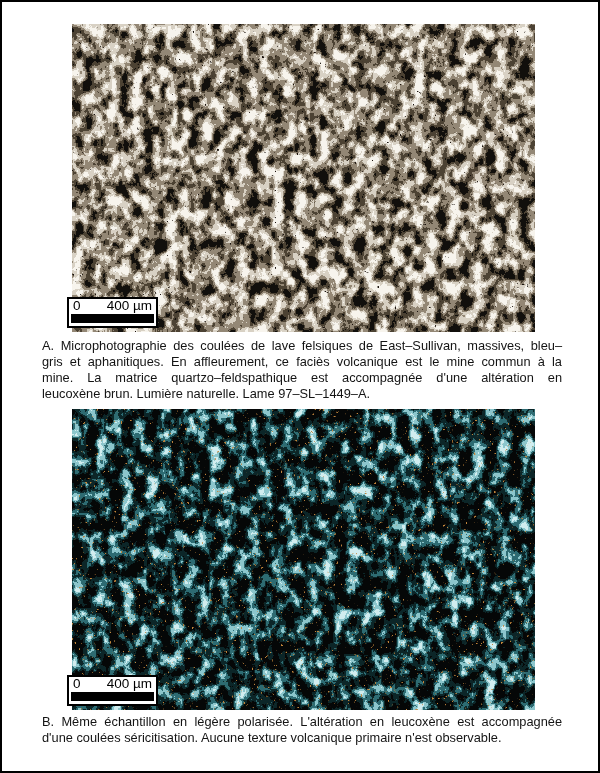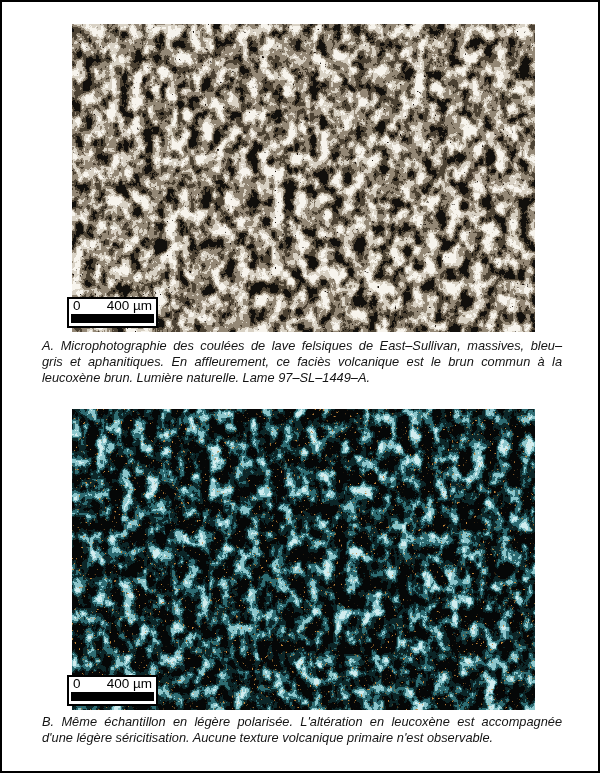--- a/index.html
+++ b/index.html
@@ -71,21 +71,21 @@
   .caption {
     position: absolute;
     left: 40px;
     width: 520px;
     font-size: 12.8px;
     line-height: 16px;
     color: #141414;
   }
   #capA { top: 336px; }
   #capB { top: 712px; }
-  .cap-line { text-align: left; font-style: italic; }
+  .cap-line { text-align: left; }
   .cap-line.just {
     text-align: justify;
     text-align-last: justify;
   }
 </style>
 </head>
 <body>
 
 <div class="page">
 
@@ -117,21 +117,22 @@
       <div class="scalebar-labels">
         <span>0</span>
         <span>400 µm</span>
       </div>
       <div class="scalebar-bar"></div>
     </div>
   </div>
 
   <div class="caption" id="capA">
     <div class="cap-line just">A. Microphotographie des coulées de lave felsiques de East–Sullivan, massives, bleu–</div>
-    <div class="cap-line just">gris et aphanitiques. En affleurement, ce faciès volcanique est le brun commun à la</div>
+    <div class="cap-line just">gris et aphanitiques. En affleurement, ce faciès volcanique est le mine commun à la</div>
+    <div class="cap-line just">mine. La matrice quartzo–feldspathique est accompagnée d'une altération en</div>
     <div class="cap-line">leucoxène brun.  Lumière naturelle. Lame 97–SL–1449–A.</div>
   </div>
 
   <div class="photo" id="photoB">
     <svg width="463" height="301" viewBox="0 0 463 301" aria-hidden="true">
       <defs>
         <filter id="grainB" x="0" y="0" width="100%" height="100%" color-interpolation-filters="sRGB">
           <feTurbulence type="fractalNoise" baseFrequency="0.08 0.065" numOctaves="4" seed="5" result="n"></feTurbulence>
           <feColorMatrix in="n" type="saturate" values="0" result="g"></feColorMatrix>
           <feComponentTransfer in="g" result="c">
@@ -156,16 +157,16 @@
       <div class="scalebar-labels">
         <span>0</span>
         <span>400 µm</span>
       </div>
       <div class="scalebar-bar"></div>
     </div>
   </div>
 
   <div class="caption" id="capB">
     <div class="cap-line just">B. Même échantillon en légère polarisée. L'altération en leucoxène est accompagnée</div>
-    <div class="cap-line">d'une légère séricitisation. Aucune texture volcanique primaire n'est observable.</div>
+    <div class="cap-line">d'une coulées séricitisation. Aucune texture volcanique primaire n'est observable.</div>
   </div>
 
 </div>
 
 </body></html>

